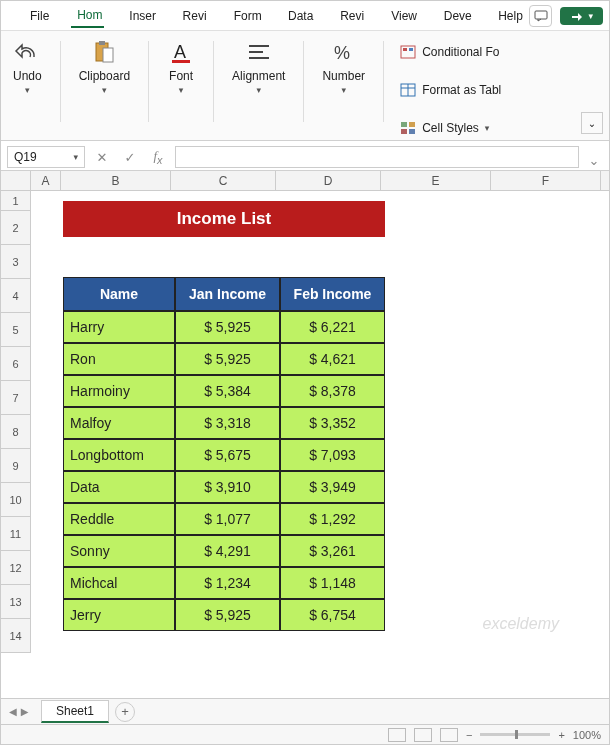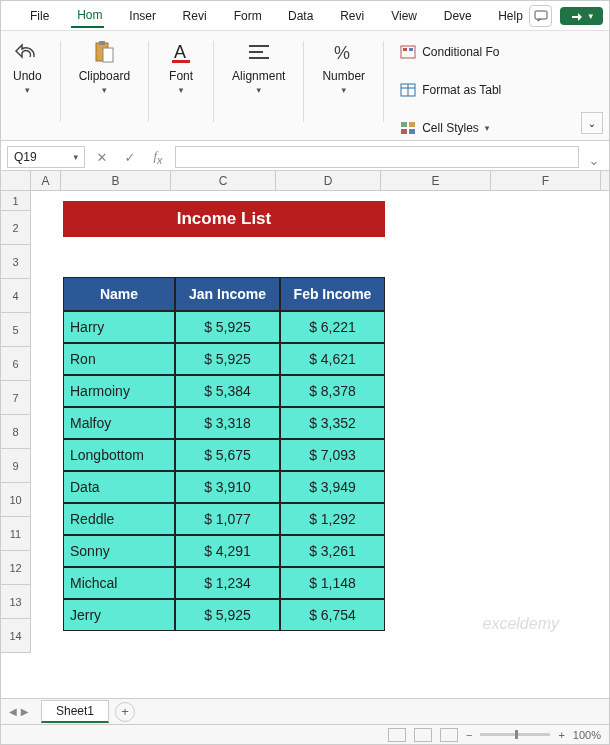--- a/index.html
+++ b/index.html
@@ -42,21 +42,21 @@
 .row { display: flex; height: 34px; }
 .row .rh { width: 30px; background: #f3f3f3; border-right: 1px solid #ccc; border-bottom: 1px solid #ccc; text-align: center; font-size: 11px; line-height: 34px; color: #555; }
 .row.short { height: 20px; } .row.short .rh { line-height: 20px; }
 
 
 .data-table { position: absolute; left: 62px; top: 30px; width: 322px; }
 .title-bar { background: #b91c1c; color: #fff; text-align: center; font-weight: bold; font-size: 17px; padding: 8px 0; }
 .thead { display: flex; margin-top: 40px; }
 .thead .th { background: #2c5898; color: #fff; font-weight: bold; font-size: 14px; text-align: center; padding: 8px 4px; border: 1px solid #222; }
 .tbody .tr { display: flex; }
-.tbody .td { border: 1px solid #222; padding: 7px 6px; font-size: 14px; background: #5eead4; }
+.tbody .td { border: 1px solid #222; padding: 7px 6px; font-size: 14px; background: #bef264; }
 .td.name { width: 112px; }
 .td.num { width: 105px; text-align: center; }
 .th.name { width: 112px; }
 .th.num { width: 105px; }
 
 .watermark { position: absolute; right: 50px; bottom: 56px; color: #dcdcdc; font-size: 16px; font-style: italic; pointer-events: none; }
 
 
 .sheetbar { position: absolute; bottom: 20px; left: 0; right: 0; height: 26px; display: flex; align-items: center; border-top: 1px solid #ccc; background: #f7f7f7; padding-left: 40px; gap: 6px; }
 .sheetbar .nav { display: flex; gap: 4px; position: absolute; left: 8px; }

